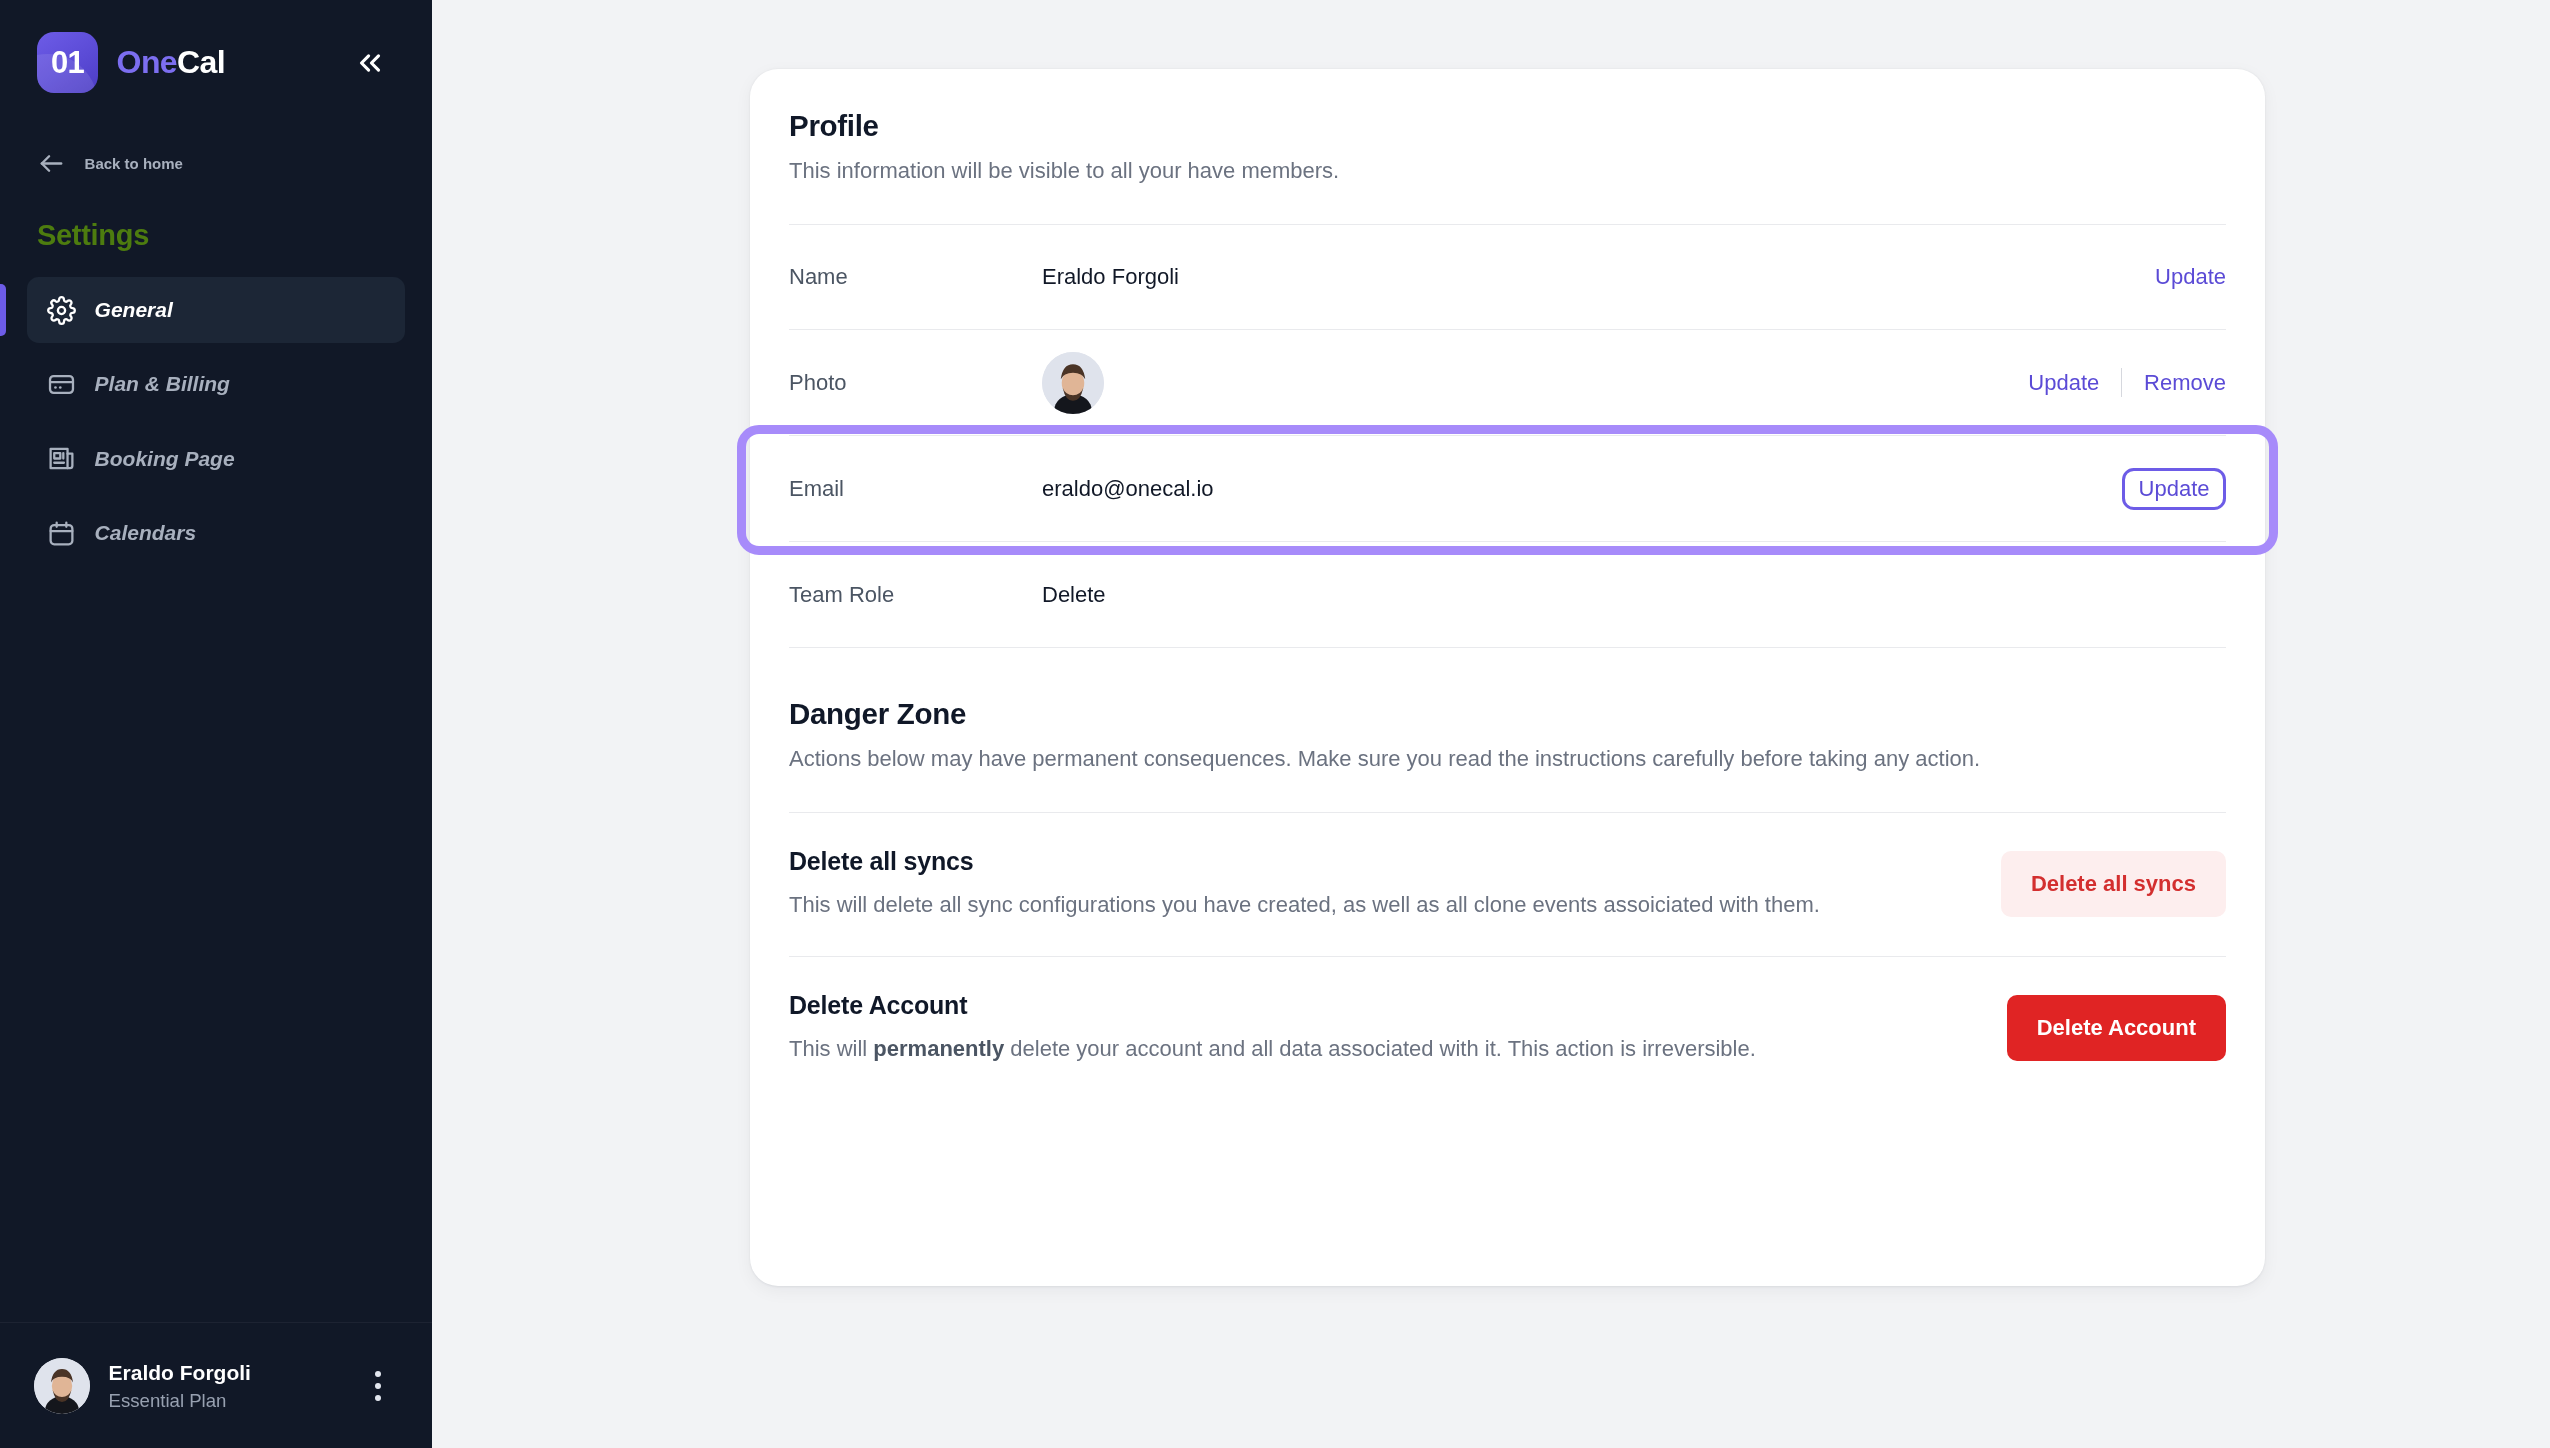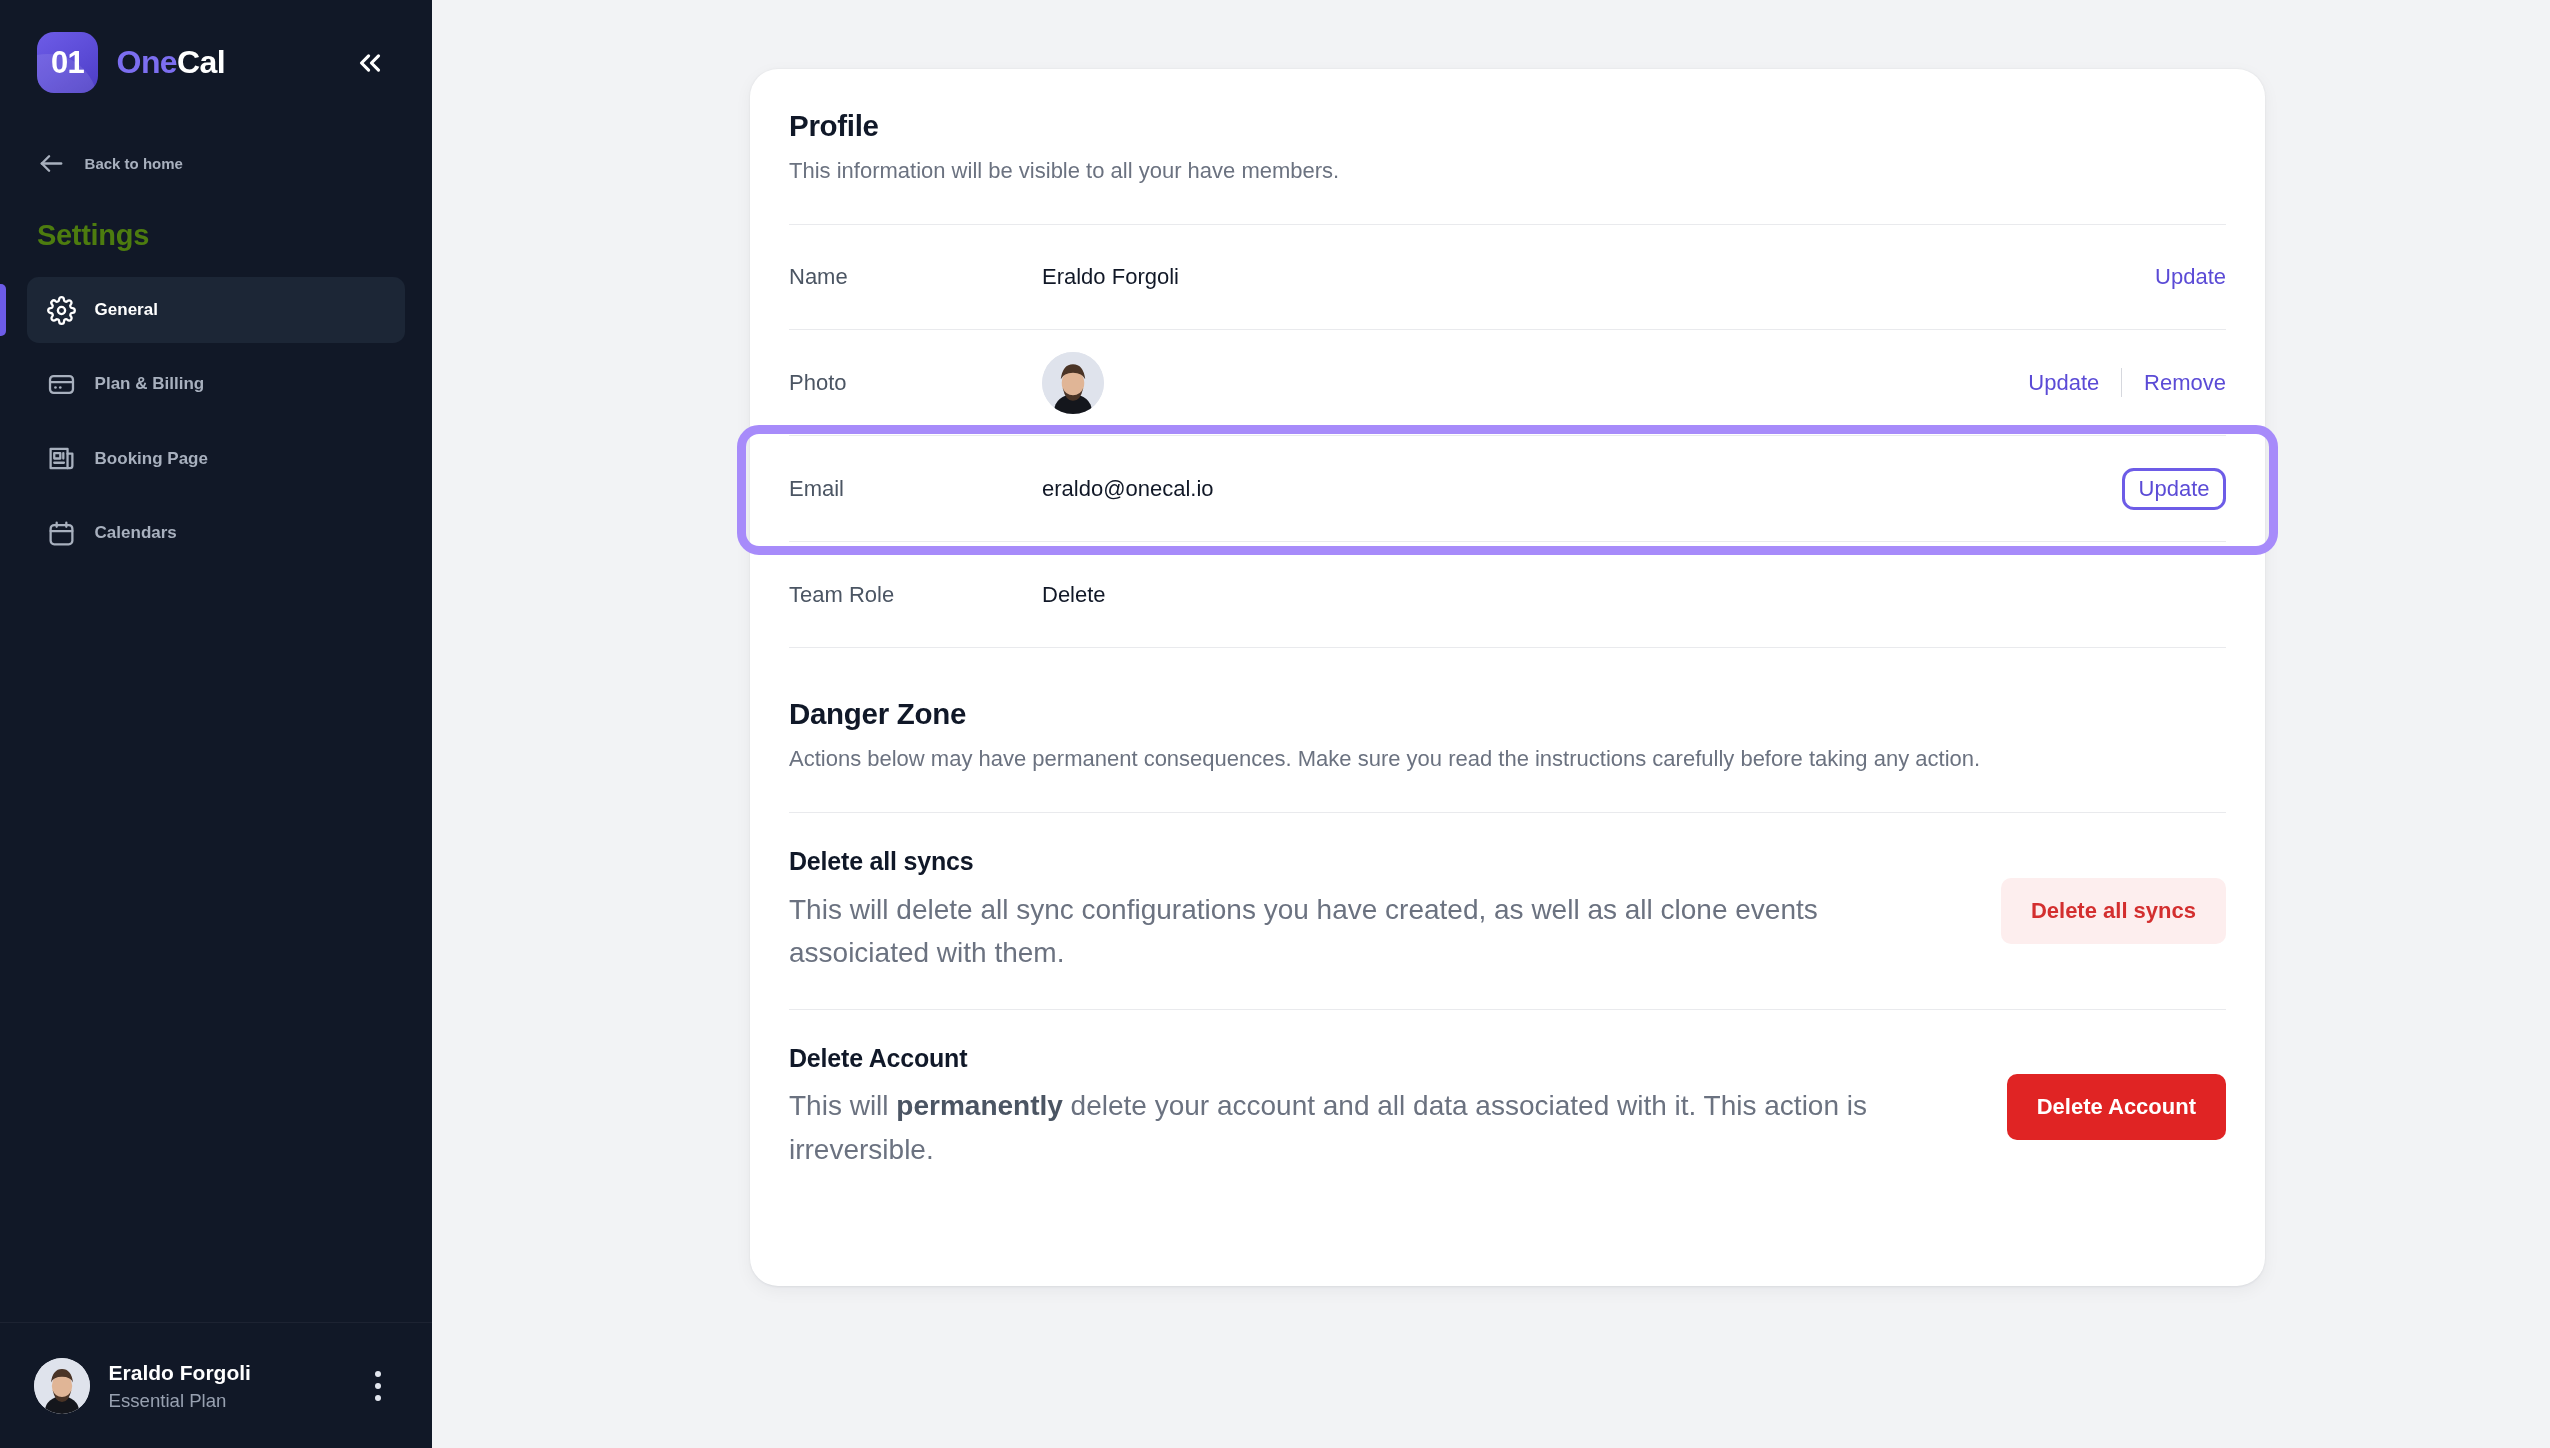--- a/index.html
+++ b/index.html
@@ -136,23 +136,24 @@
   }
   .nav-item.active::before {
     content: "";
     position: absolute;
     left: -27px; top: 6.7px; bottom: 6.7px;
     width: 5.9px;
     border-radius: 0 5px 5px 0;
     background: #6d5ce7;
   }
   .nav-label {
-    font-size: 17px;
+    font-size: 21px;
     font-weight: 600;
     white-space: nowrap;
+    font-style: italic;
   }
   .nav-item.active .nav-label { font-weight: 700; }
 
   .sidebar-spacer { flex: 1; }
 
   .user-row {
     display: flex;
     align-items: center;
     gap: 18.6px;
     padding: 0 34px 0 34px;
@@ -315,21 +316,21 @@
   }
   .danger-row:last-child { border-bottom: none; }
   .danger-text { flex: 1; }
   .danger-title {
     font-size: 25px;
     font-weight: 700;
     color: #101828;
     letter-spacing: -0.2px;
   }
   .danger-desc {
-    font-size: 28px;
+    font-size: 22px;
     color: #6b7280;
     margin-top: 11.8px;
     line-height: 1.55;
     max-width: 1096px;
   }
   .danger-desc b { color: #4b5563; font-weight: 700; }
 
   .btn-soft-danger {
     background: #fdeeee;
     color: #d32f2f;

